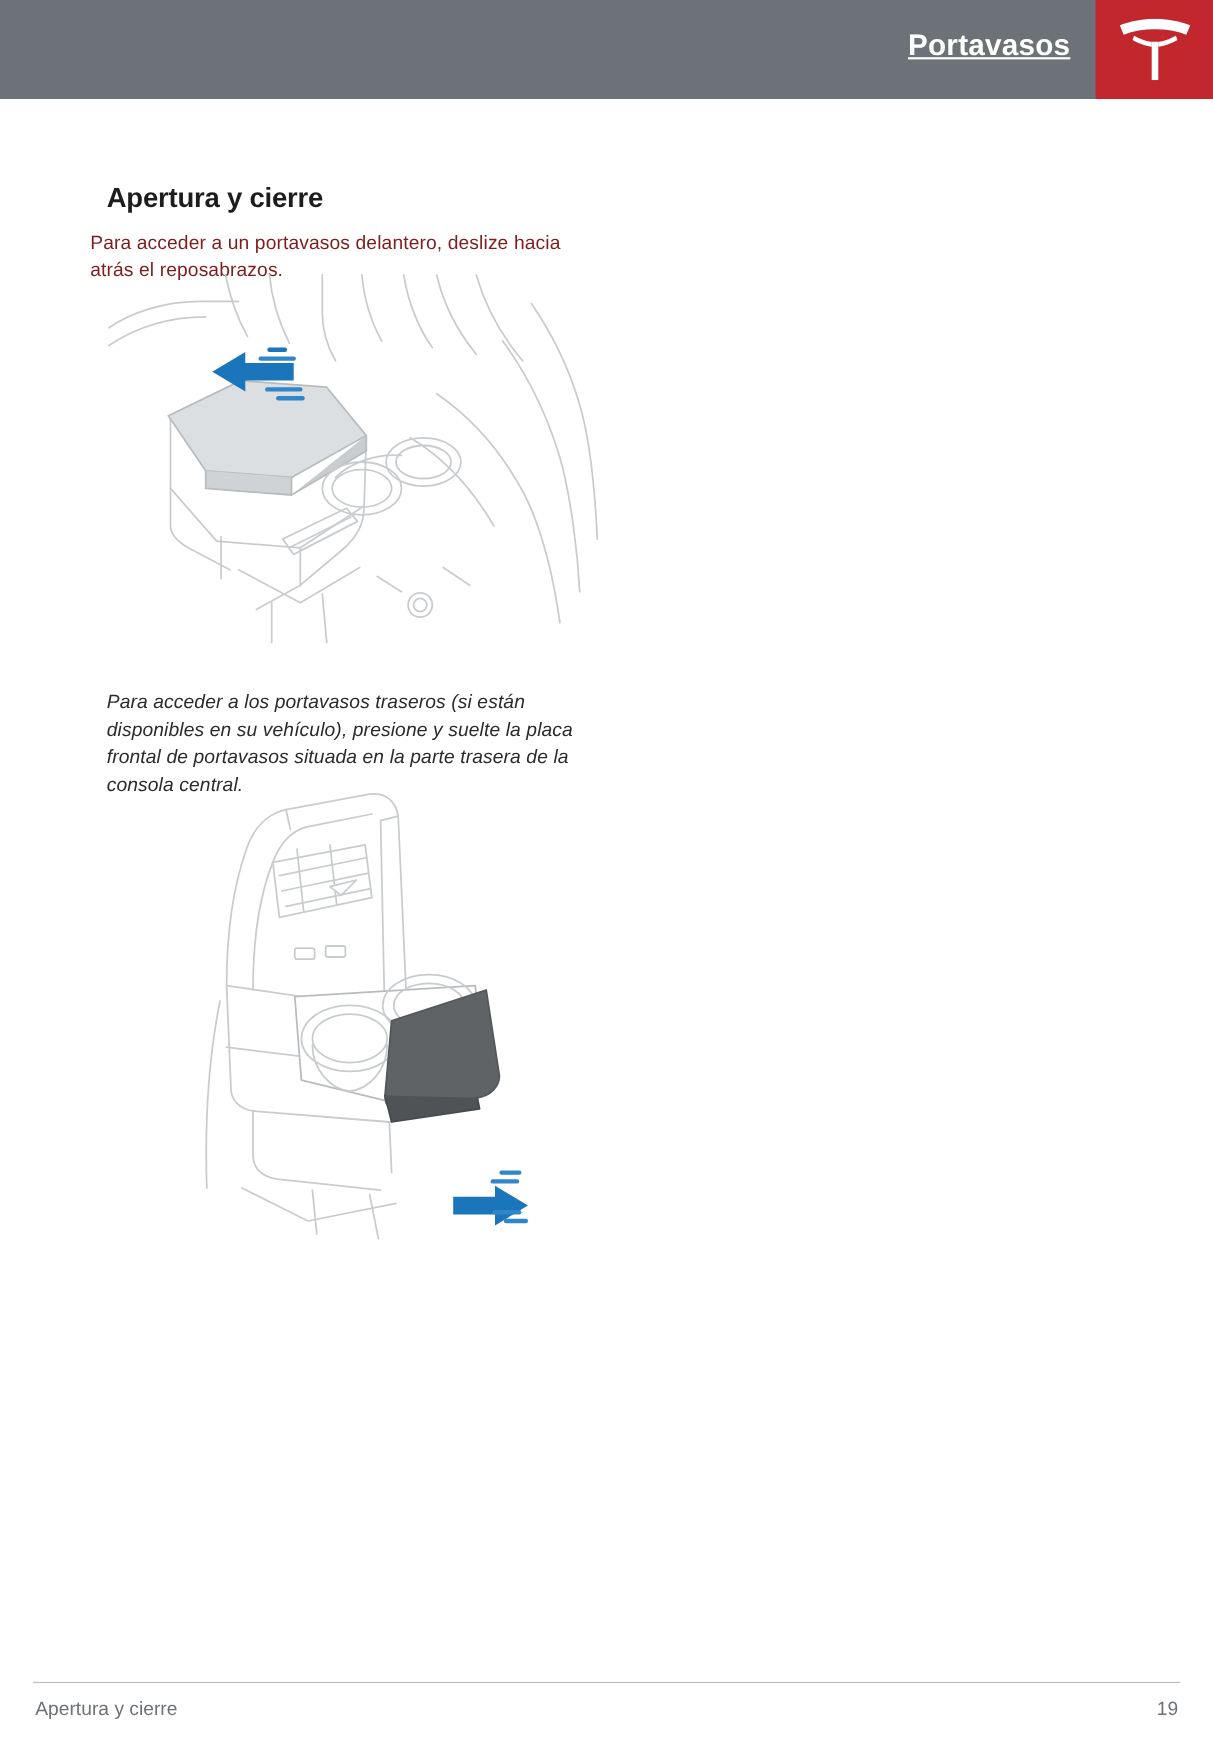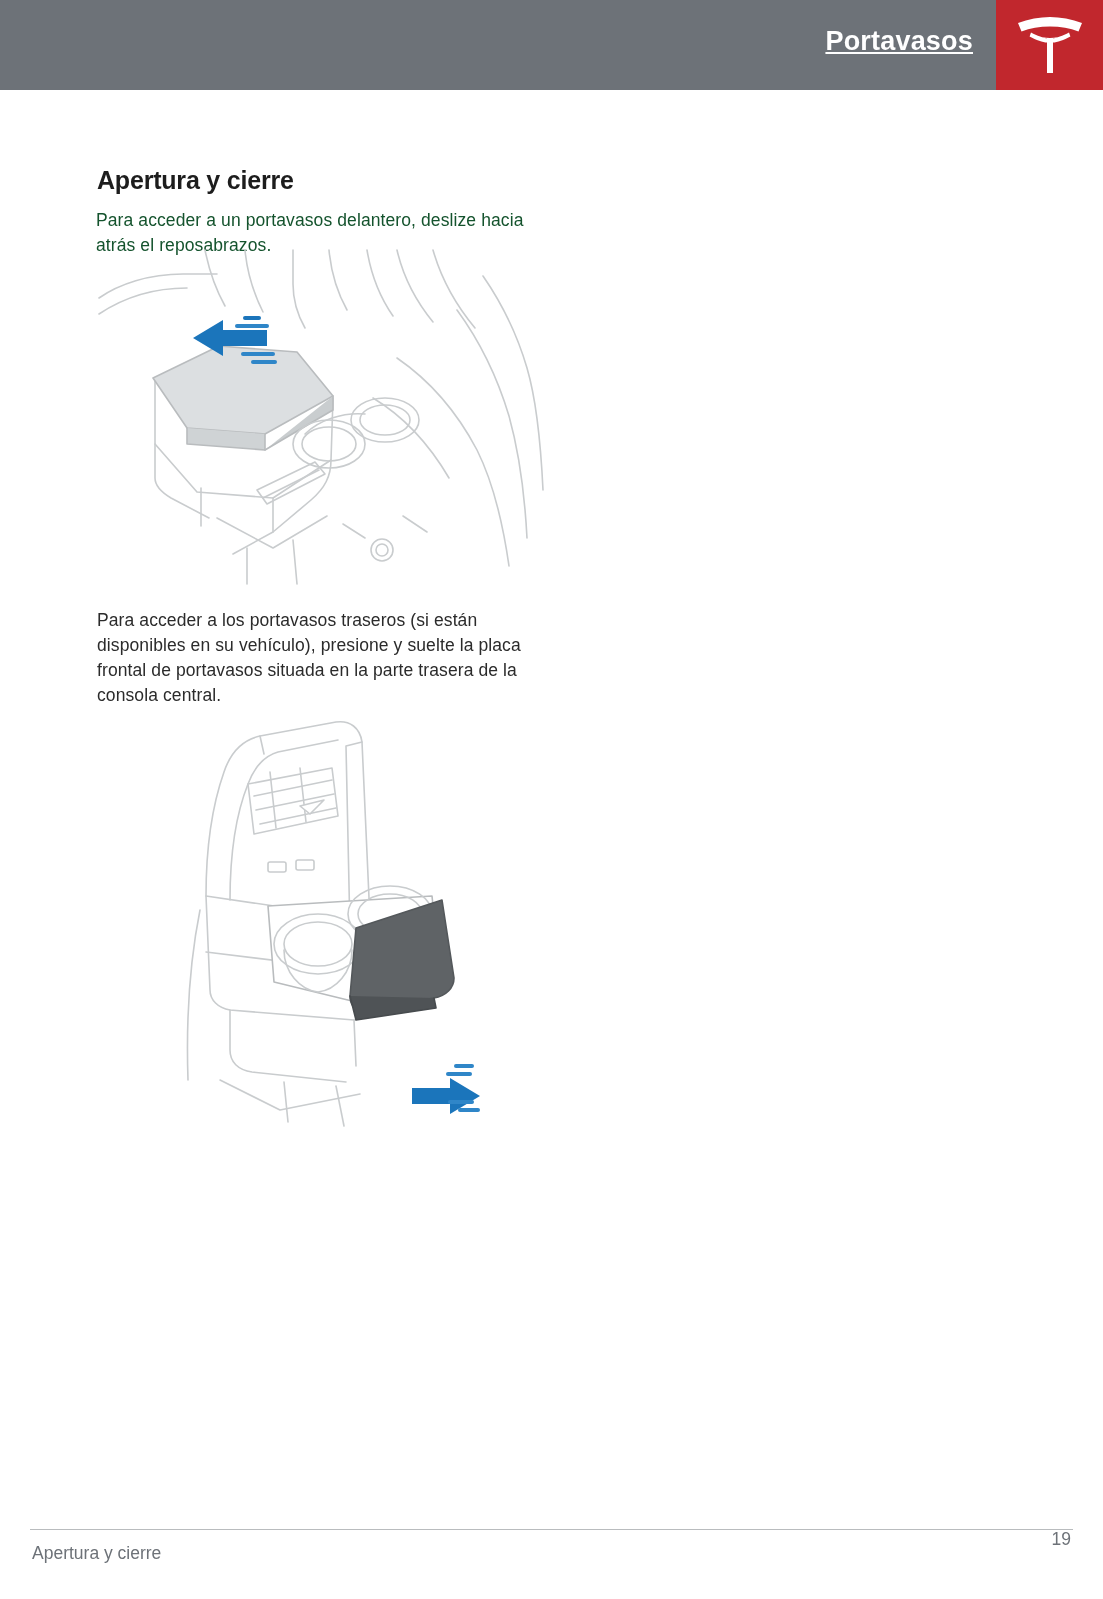--- a/index.html
+++ b/index.html
@@ -67,37 +67,38 @@
     position: absolute;
     left: 97px;
     top: 55px;
     font-size: 25px;
     font-weight: bold;
     color: #1d1d1d;
     letter-spacing: -0.2px;
   }
   .para1 {
     position: absolute;
-    left: 96px;
+    left: 82px;
     top: 100px;
     width: 440px;
     font-size: 17.5px;
     line-height: 25px;
-    color: #14532d;
+    color: #7f1d1d;
     letter-spacing: 0.1px;
   }
   .para2 {
     position: absolute;
     left: 97px;
-    top: 500px;
+    top: 518px;
     width: 440px;
     font-size: 17.5px;
     line-height: 25px;
     color: #2b2b2b;
     letter-spacing: 0.1px;
+    font-style: italic;
   }
 
   .fig1 {
     position: absolute;
     left: 97px;
     top: 158px;
     width: 448px;
     height: 338px;
   }
   .fig2 {
@@ -128,21 +129,21 @@
   .footer-left {
     position: absolute;
     left: 32px;
     top: 14px;
     font-size: 17.5px;
     color: #6d7278;
   }
   .footer-right {
     position: absolute;
     right: 32px;
-    top: 0;
+    top: 14px;
     font-size: 17.5px;
     color: #6d7278;
   }
 </style>
 </head>
 <body>
 
 <div class="page-header">
   <div class="header-bar"></div>
   <div class="header-title">Portavasos</div>

